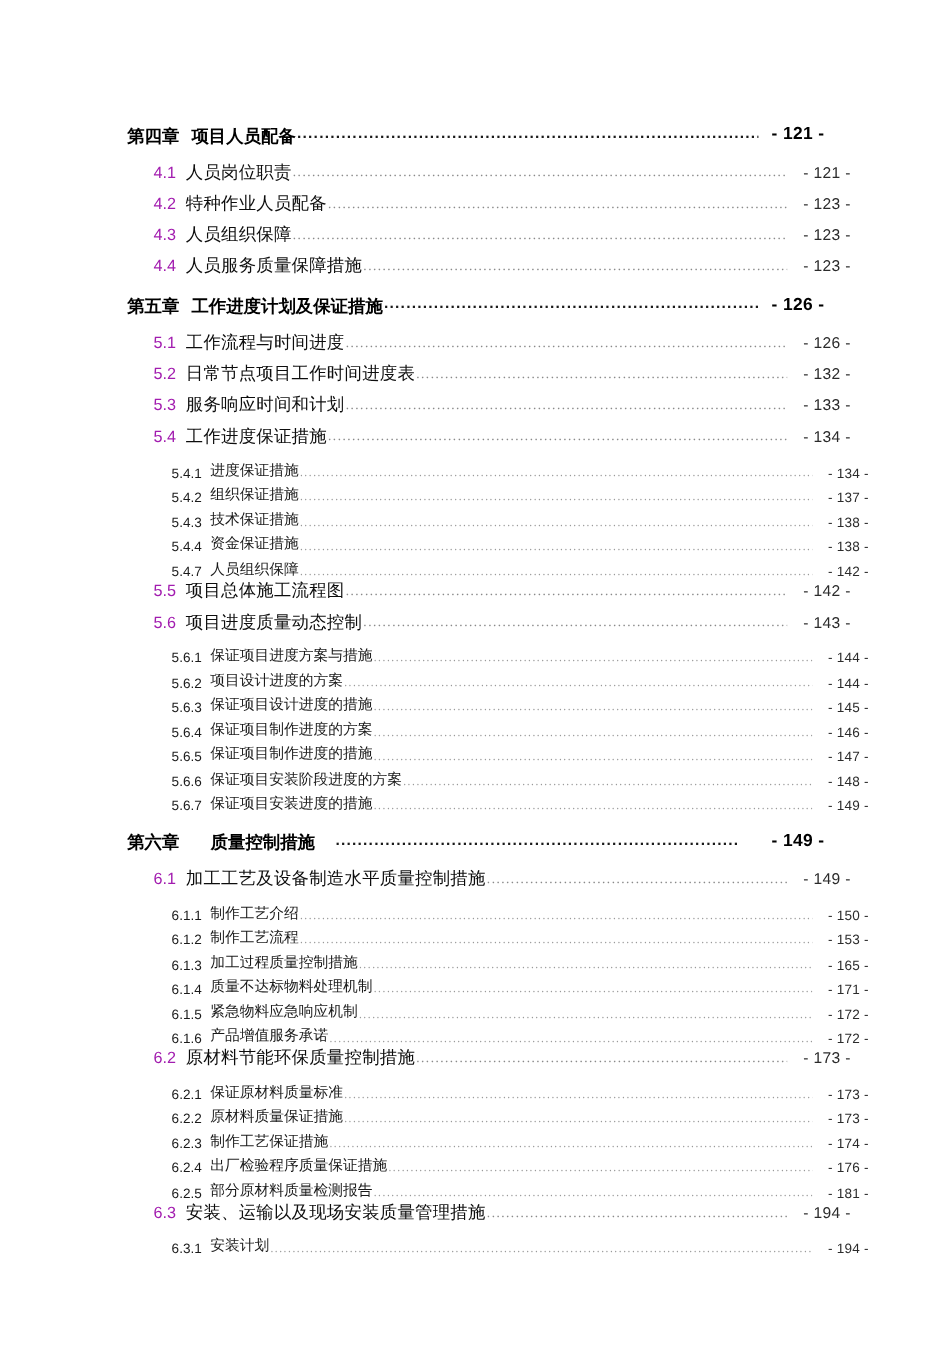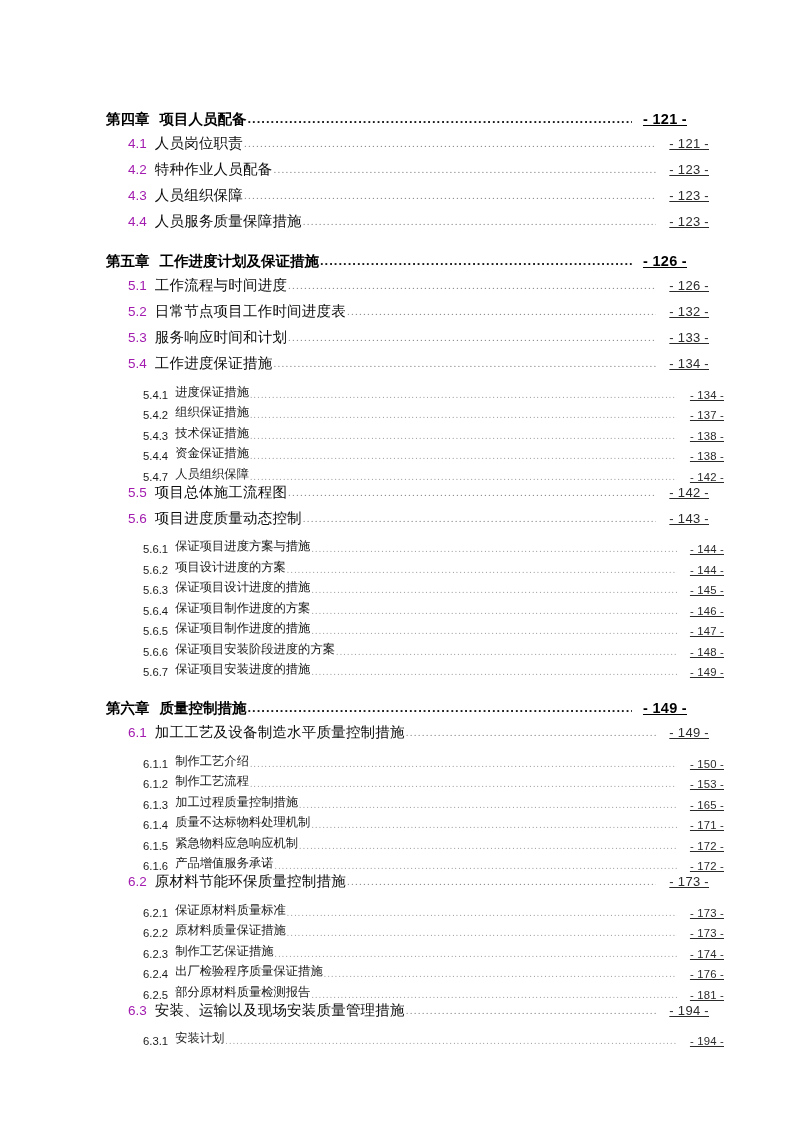--- a/index.html
+++ b/index.html
@@ -51,31 +51,30 @@
   }
   .toc-leader::after {
     content: "...................................................................................................................................................................................................................................";
     display: block;
     letter-spacing: 1.1px;
     white-space: nowrap;
   }
   .toc-page {
     flex: 0 0 auto;
     text-align: right;
-    text-decoration: underline;
   }
 
   
   .lvl1 {
     font-family: "Liberation Sans", "DejaVu Sans", sans-serif;
     font-weight: bold;
     font-size: 14.5px;
     color: #000000;
     height: 30px;
-    align-items: center;
+    align-items: flex-start;
     padding-top: 8px;
   }
   .lvl1 .toc-num {
     margin-right: 10px;
   }
   .lvl1 .toc-leader::after {
     font-family: "Liberation Sans", "DejaVu Sans", sans-serif;
     font-weight: bold;
     font-size: 13px;
     color: #1a1a1a;
@@ -148,20 +147,21 @@
     min-width: 46px;
     font-family: "Liberation Sans", "DejaVu Sans", sans-serif;
     font-size: 11.3px;
     color: #2b2b2b;
     letter-spacing: 0.2px;
   }
 
   
   .gap-above {
     margin-top: 7px;
+    gap: 16px;
   }
 </style>
 </head>
 <body>
 
 <div class="page">
   <div class="toc" id="toc">
       <div class="toc-row lvl1">
         <span class="toc-num">第四章</span>
         <span class="toc-title">项目人员配备</span>

